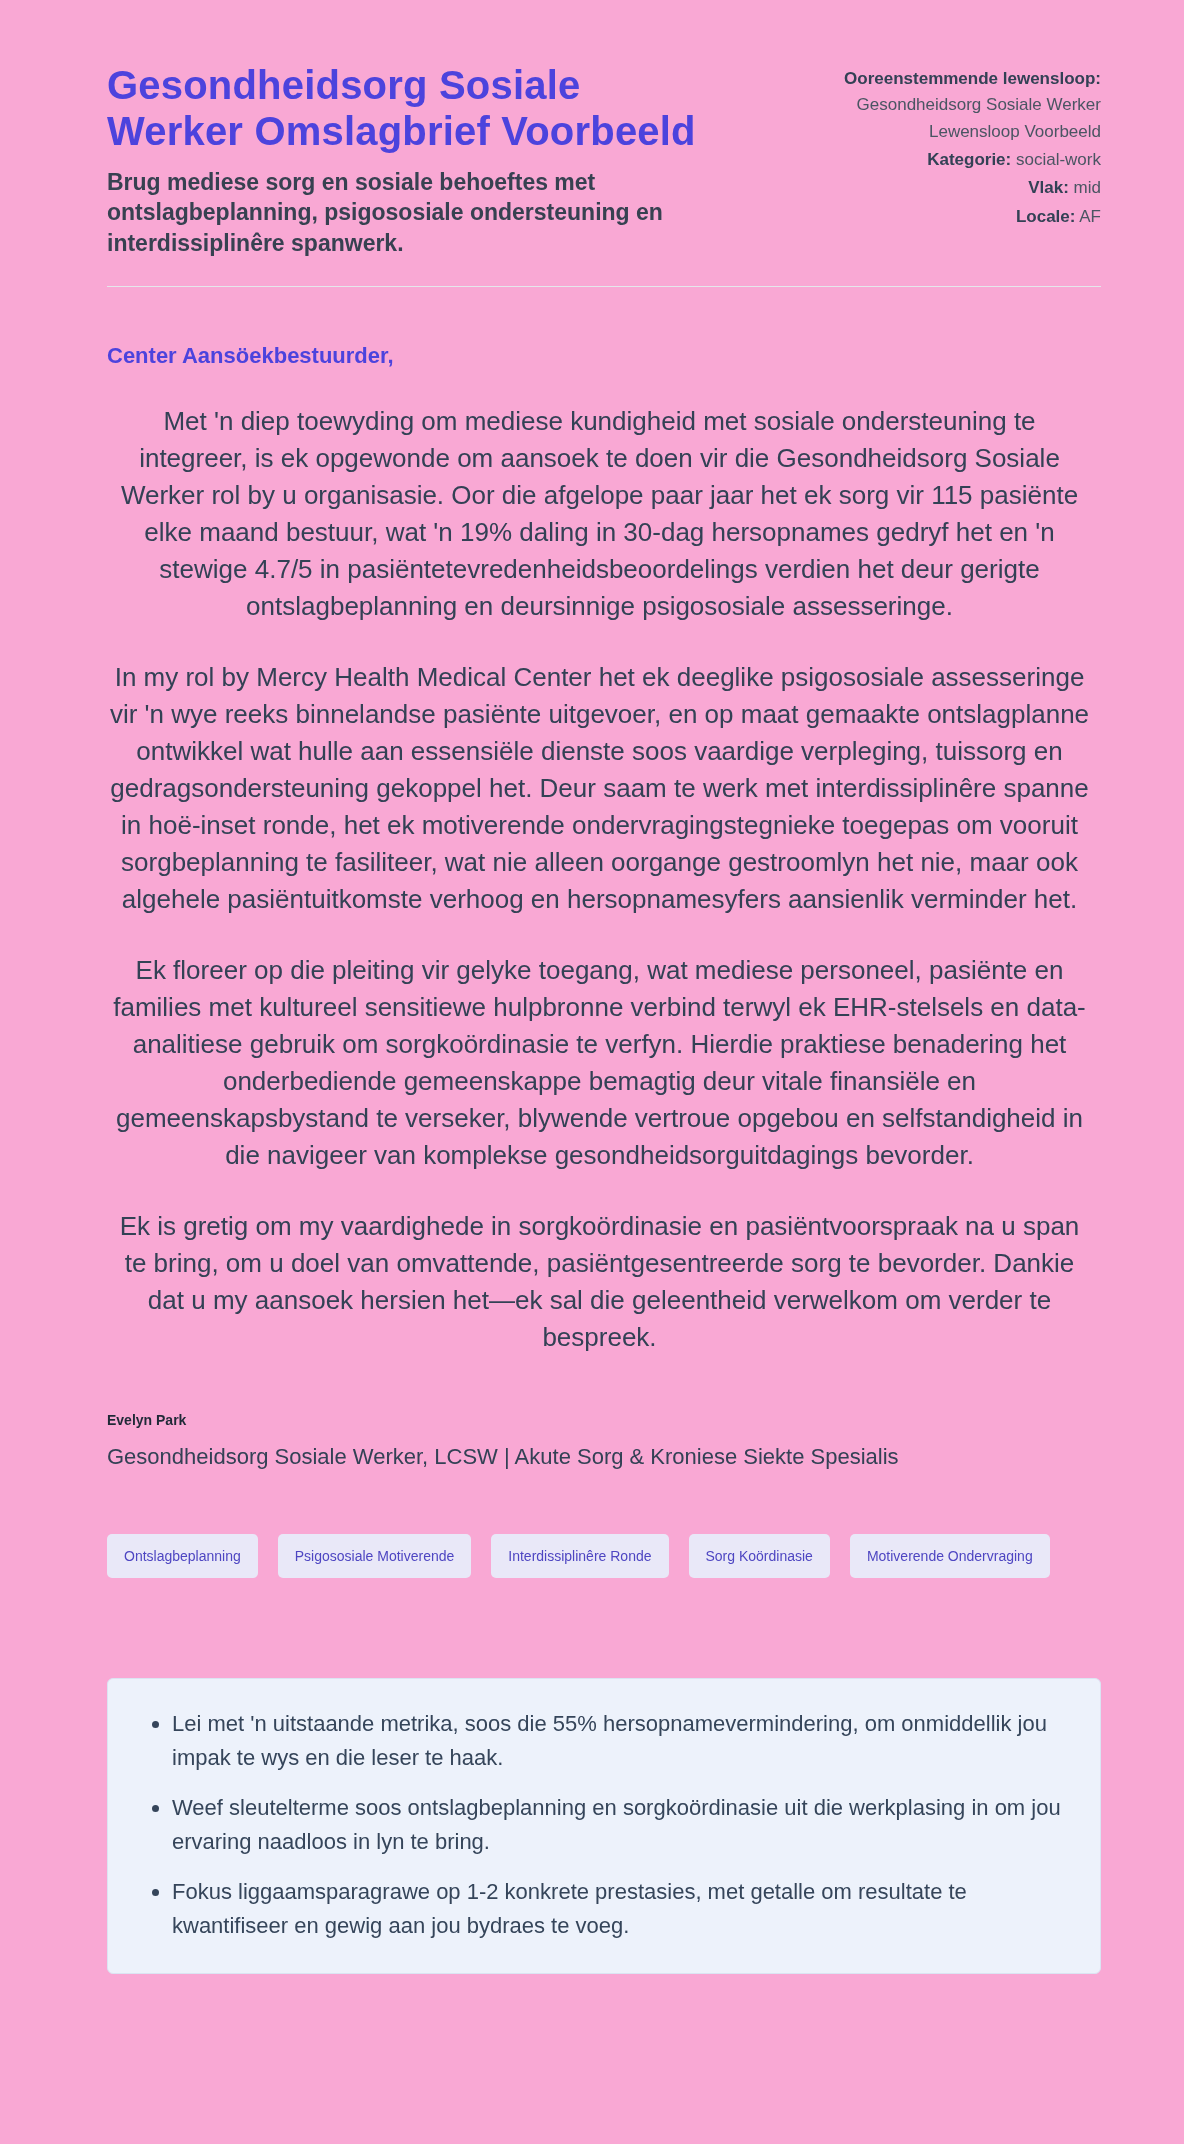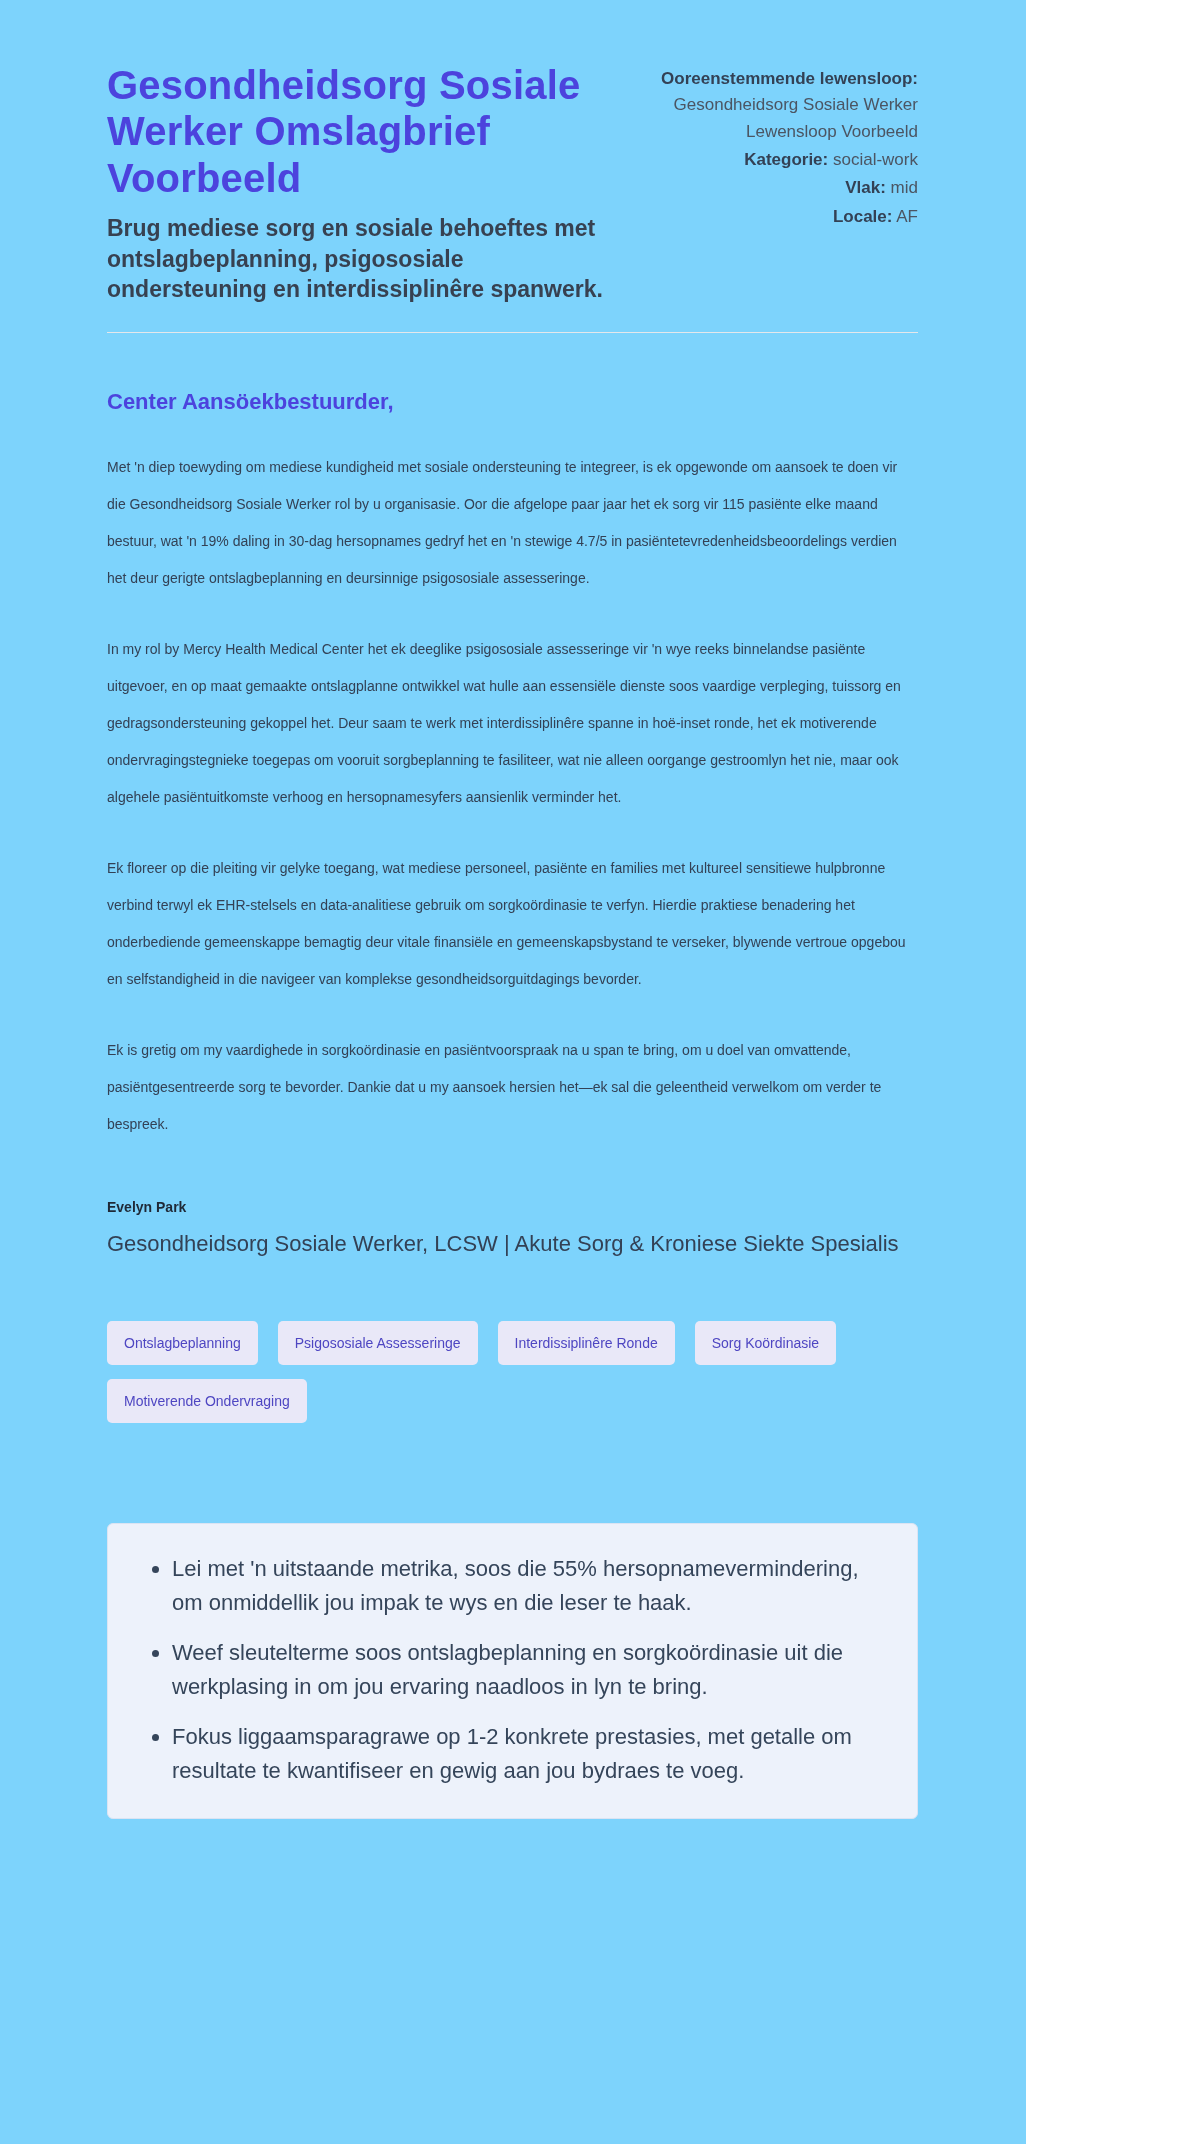--- a/index.html
+++ b/index.html
@@ -1,22 +1,22 @@
 <!DOCTYPE html>
 <html><head>
 <meta charset="utf-8">
 <style>
   html, body { margin: 0; padding: 0; background: #ffffff; }
   .page {
     position: relative;
-    width: 1026px;
+    width: 1184px;
     min-height: 2144px;
     box-sizing: border-box;
-    padding: 62px 108px 60px 107px;
-    background: #7dd3fc;
+    padding: 62px 83px 60px 107px;
+    background: #f9a8d4;
     font-family: "Liberation Sans", "DejaVu Sans", sans-serif;
     color: #334155;
   }
 
   
   .header { display: flex; justify-content: space-between; align-items: flex-start; }
   .header-left { max-width: 590px; }
   .page-title {
     margin: 0;
     font-size: 40px;
@@ -53,24 +53,25 @@
 
   
   .greeting {
     margin-top: 56px;
     font-size: 22px;
     font-weight: 700;
     color: #4c43dd;
   }
   .para {
     margin: 34px 0 0 0;
-    font-size: 14px;
+    font-size: 26px;
     line-height: 37px;
     color: #334155;
     max-width: 985px;
+    text-align: center;
   }
 
   
   .signature { margin-top: 56px; }
   .sig-name { font-size: 14px; font-weight: 700; color: #1f2937; }
   .sig-role { margin-top: 16px; font-size: 22px; color: #334155; }
 
   
   .tags {
     margin-top: 64px;
@@ -154,21 +155,21 @@
   <p class="para">Ek floreer op die pleiting vir gelyke toegang, wat mediese personeel, pasiënte en families met kultureel sensitiewe hulpbronne verbind terwyl ek EHR-stelsels en data-analitiese gebruik om sorgkoördinasie te verfyn. Hierdie praktiese benadering het onderbediende gemeenskappe bemagtig deur vitale finansiële en gemeenskapsbystand te verseker, blywende vertroue opgebou en selfstandigheid in die navigeer van komplekse gesondheidsorguitdagings bevorder.</p>
   <p class="para">Ek is gretig om my vaardighede in sorgkoördinasie en pasiëntvoorspraak na u span te bring, om u doel van omvattende, pasiëntgesentreerde sorg te bevorder. Dankie dat u my aansoek hersien het—ek sal die geleentheid verwelkom om verder te bespreek.</p>
 
   <div class="signature">
     <div class="sig-name">Evelyn Park</div>
     <div class="sig-role">Gesondheidsorg Sosiale Werker, LCSW | Akute Sorg &amp; Kroniese Siekte Spesialis</div>
   </div>
 
   <div class="tags">
     <span class="tag">Ontslagbeplanning</span>
-    <span class="tag">Psigososiale Assesseringe</span>
+    <span class="tag">Psigososiale Motiverende</span>
     <span class="tag">Interdissiplinêre Ronde</span>
     <span class="tag">Sorg Koördinasie</span>
     <span class="tag">Motiverende Ondervraging</span>
   </div>
 
   <div class="tips-box">
     <ul class="tips-list">
       <li>Lei met 'n uitstaande metrika, soos die 55% hersopnamevermindering, om onmiddellik jou impak te wys en die leser te haak.</li>
       <li>Weef sleutelterme soos ontslagbeplanning en sorgkoördinasie uit die werkplasing in om jou ervaring naadloos in lyn te bring.</li>
       <li>Fokus liggaamsparagrawe op 1-2 konkrete prestasies, met getalle om resultate te kwantifiseer en gewig aan jou bydraes te voeg.</li>

